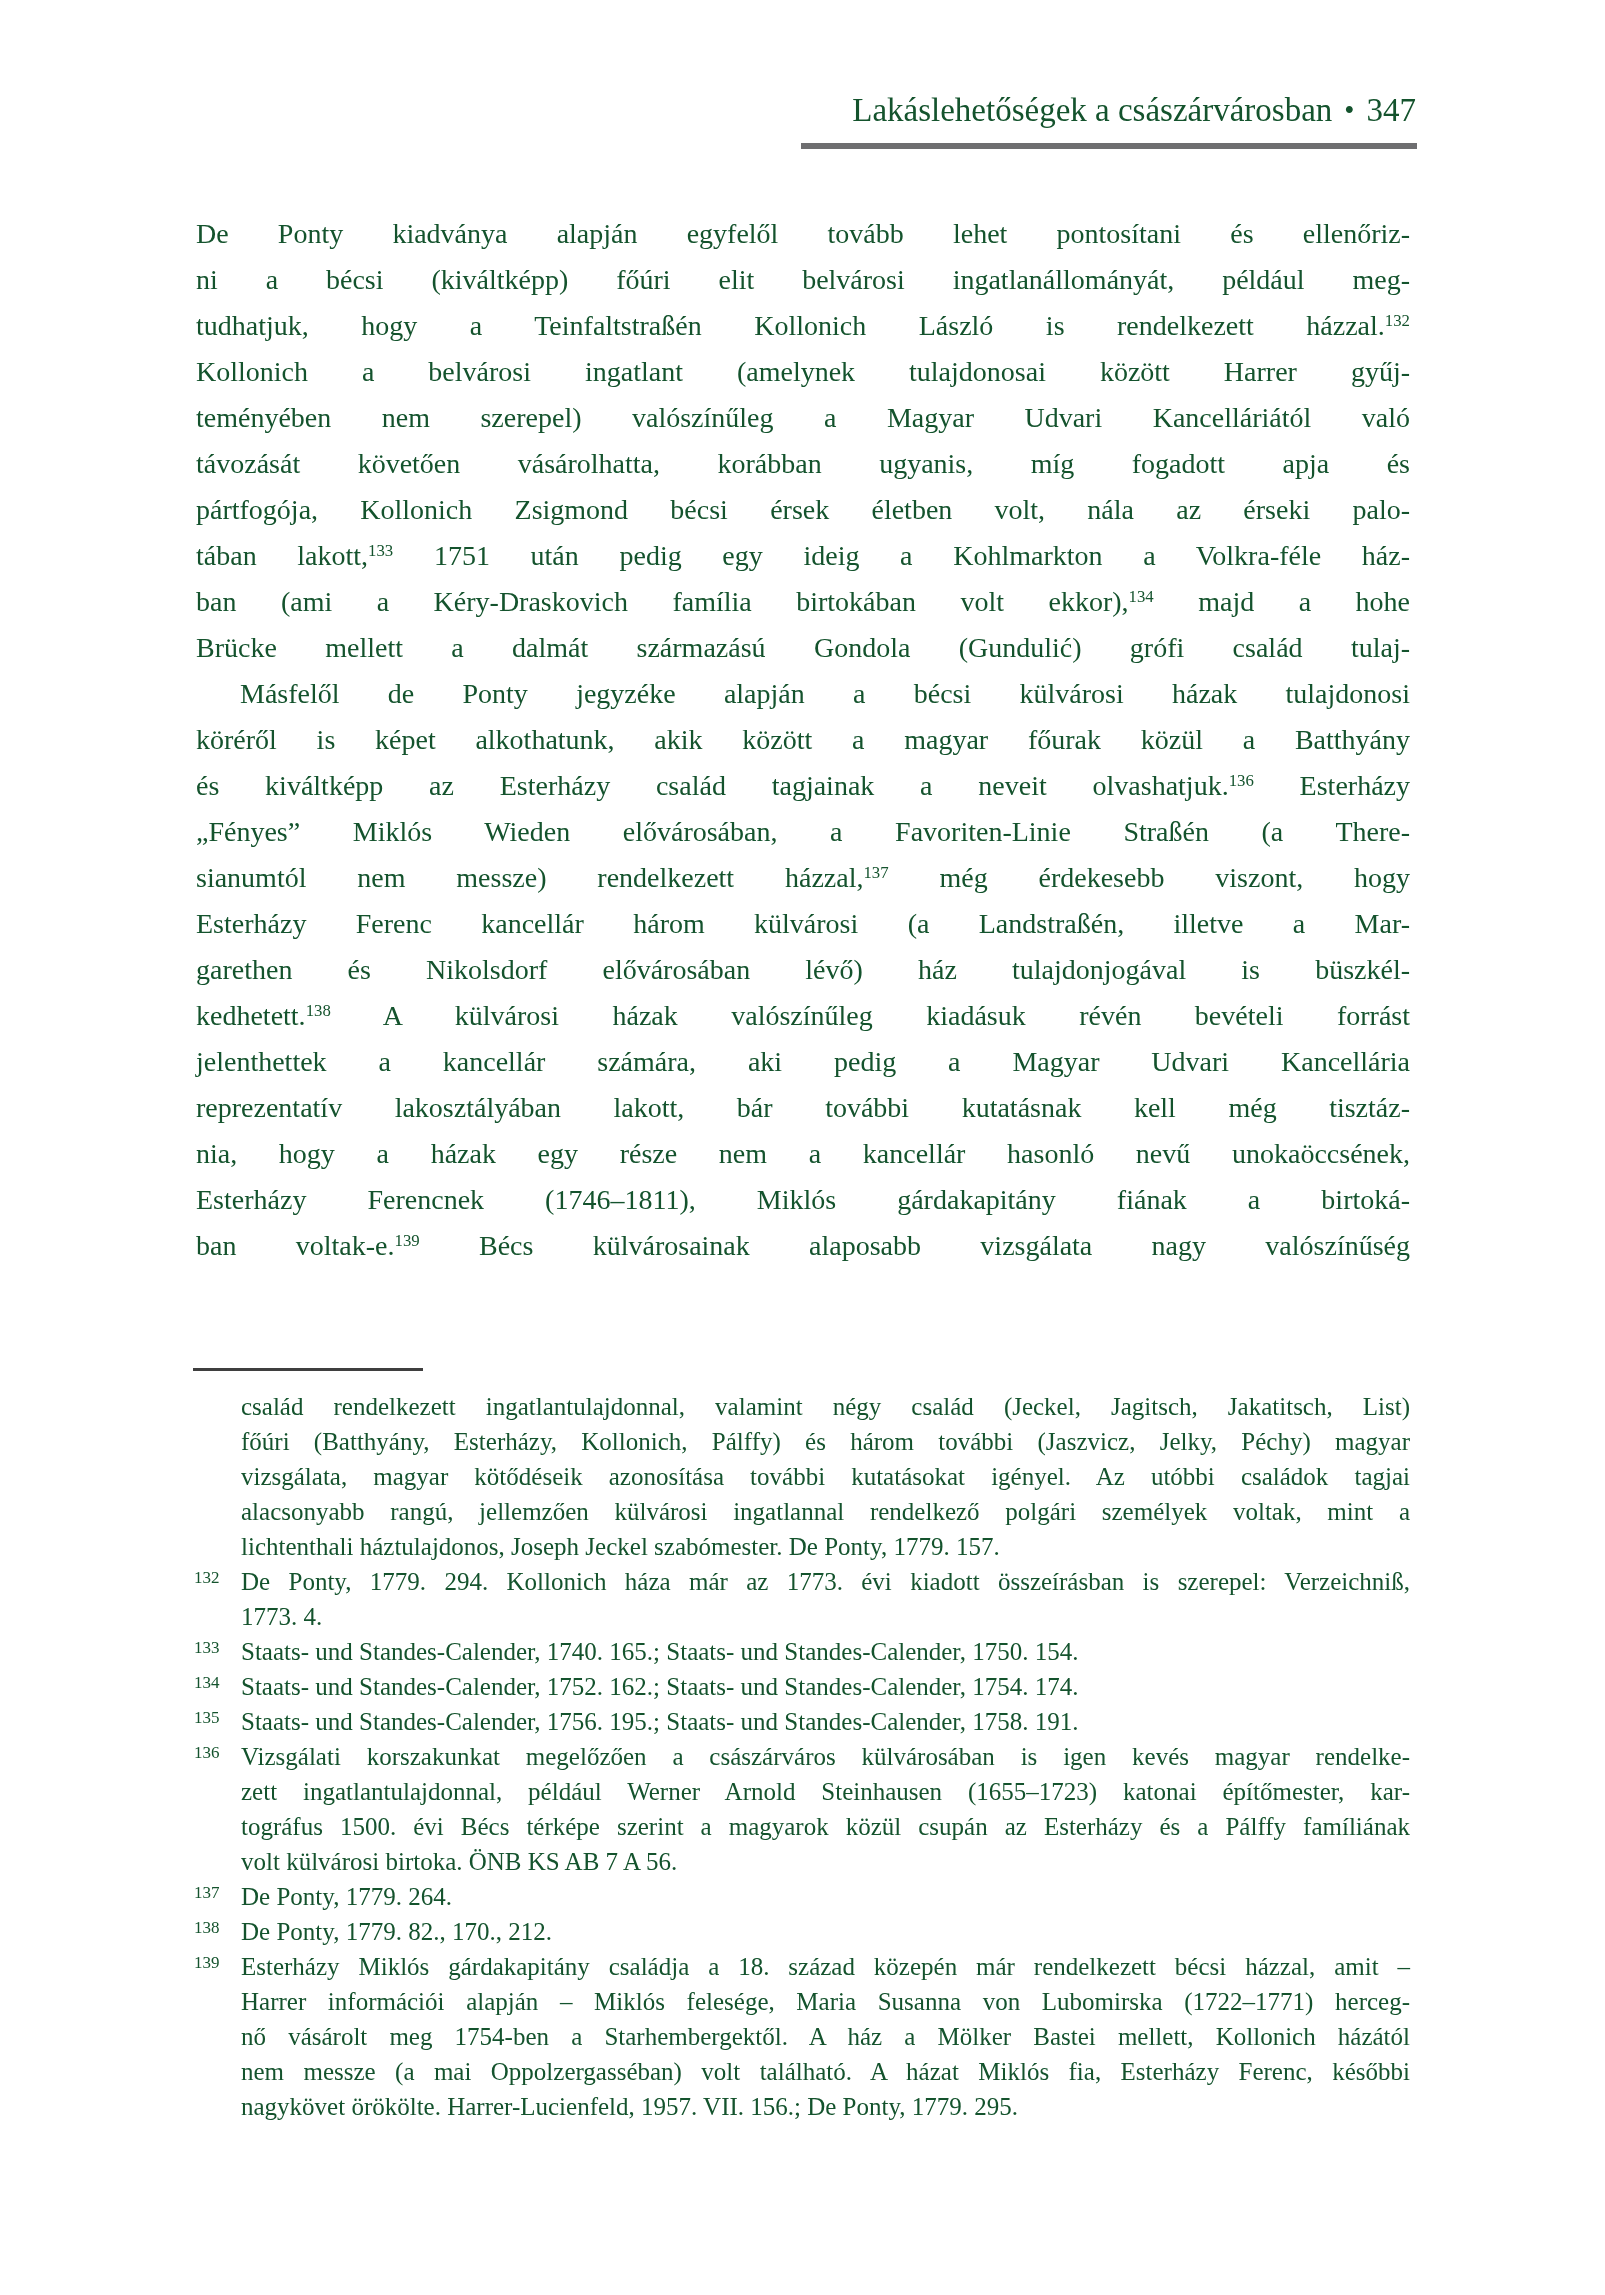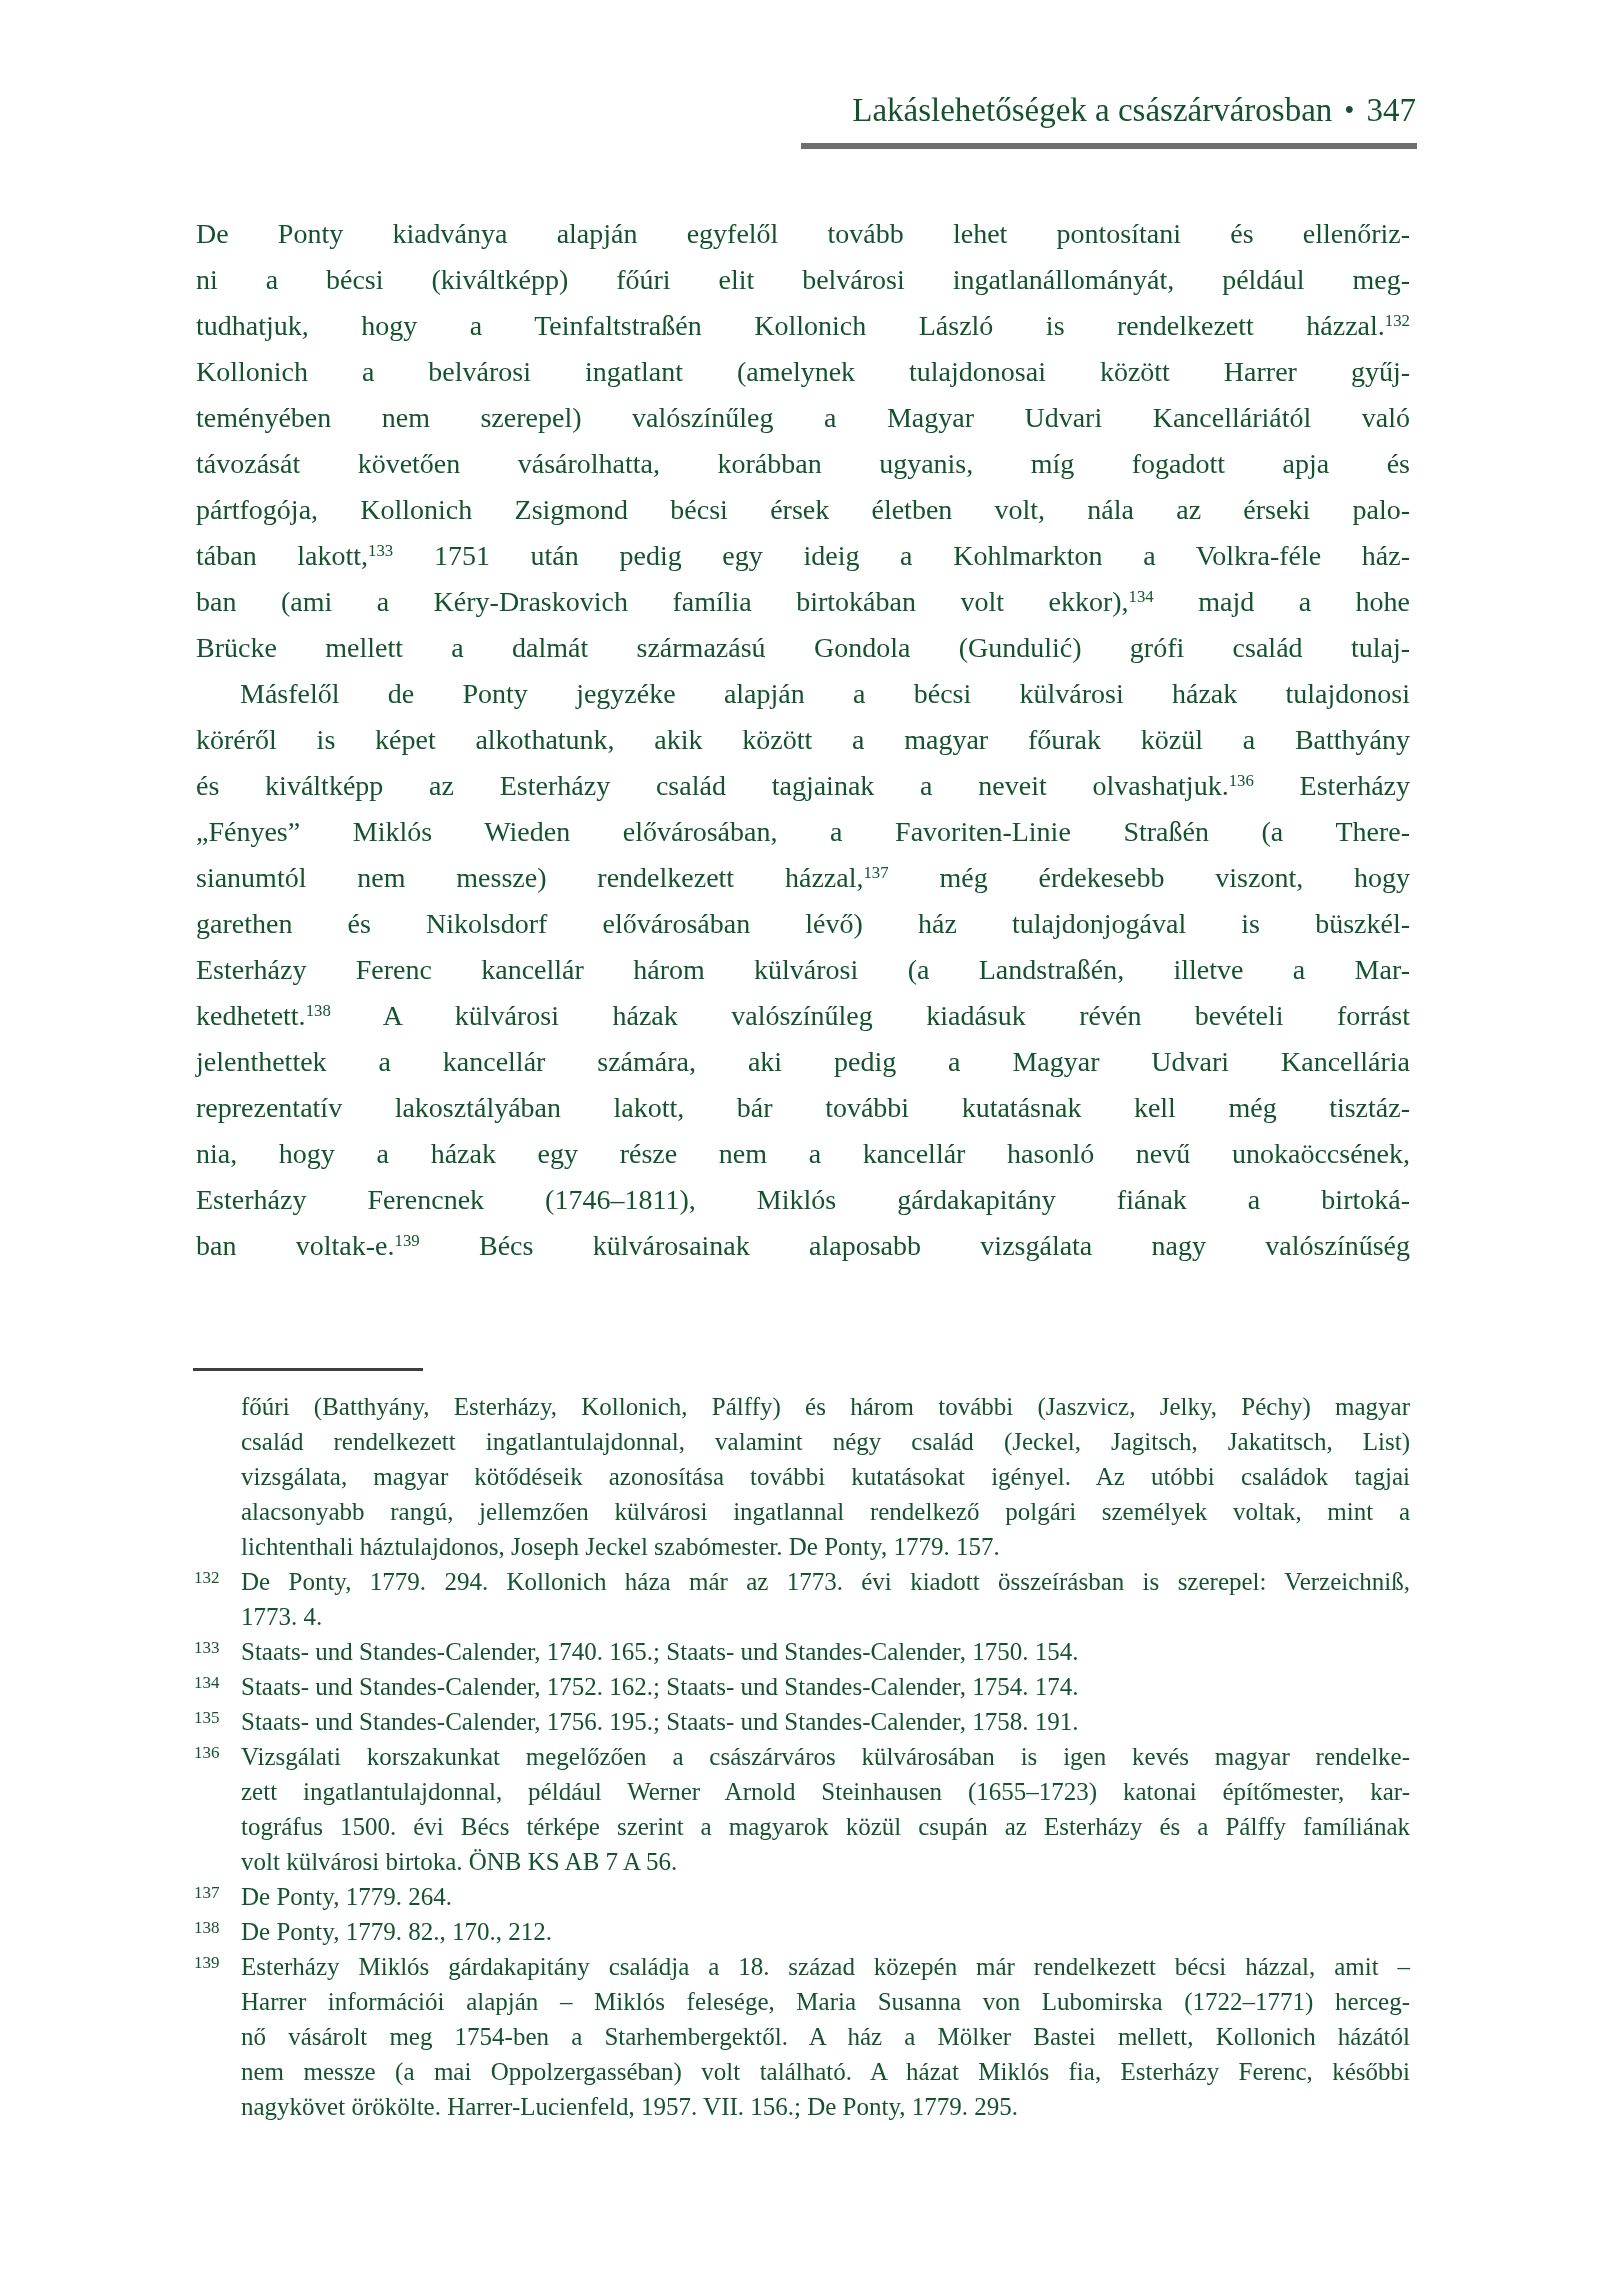--- a/index.html
+++ b/index.html
@@ -126,37 +126,37 @@
         <div class="line">tában lakott,<span class="sup">133</span> 1751 után pedig egy ideig a Kohlmarkton a Volkra-féle ház-</div>
         <div class="line">ban (ami a Kéry-Draskovich família birtokában volt ekkor),<span class="sup">134</span> majd a hohe</div>
         <div class="line">Brücke mellett a dalmát származású Gondola (Gundulić) grófi család tulaj-</div>
       </div>
       <div class="paragraph">
         <div class="line indent">Másfelől de Ponty jegyzéke alapján a bécsi külvárosi házak tulajdonosi</div>
         <div class="line">köréről is képet alkothatunk, akik között a magyar főurak közül a Batthyány</div>
         <div class="line">és kiváltképp az Esterházy család tagjainak a neveit olvashatjuk.<span class="sup">136</span> Esterházy</div>
         <div class="line">„Fényes” Miklós Wieden elővárosában, a Favoriten-Linie Straßén (a There-</div>
         <div class="line">sianumtól nem messze) rendelkezett házzal,<span class="sup">137</span> még érdekesebb viszont, hogy</div>
+        <div class="line">Esterházy Ferenc kancellár három külvárosi (a Landstraßén, illetve a Mar-</div>
         <div class="line">garethen és Nikolsdorf elővárosában lévő) ház tulajdonjogával is büszkél-</div>
-        <div class="line">Esterházy Ferenc kancellár három külvárosi (a Landstraßén, illetve a Mar-</div>
         <div class="line">kedhetett.<span class="sup">138</span> A külvárosi házak valószínűleg kiadásuk révén bevételi forrást</div>
         <div class="line">jelenthettek a kancellár számára, aki pedig a Magyar Udvari Kancellária</div>
         <div class="line">reprezentatív lakosztályában lakott, bár további kutatásnak kell még tisztáz-</div>
         <div class="line">nia, hogy a házak egy része nem a kancellár hasonló nevű unokaöccsének,</div>
         <div class="line">Esterházy Ferencnek (1746–1811), Miklós gárdakapitány fiának a birtoká-</div>
         <div class="line">ban voltak-e.<span class="sup">139</span> Bécs külvárosainak alaposabb vizsgálata nagy valószínűség</div>
       </div>
     </main>
 
   <div class="footnote-divider" style="background: rgb(63, 63, 63);"></div>
 
   <section class="footnotes" id="footnotes-root">
       <div class="footnote">
+        <div class="fn-line">család rendelkezett ingatlantulajdonnal, valamint négy család (Jeckel, Jagitsch, Jakatitsch, List)</div>
         <div class="fn-line">főúri (Batthyány, Esterházy, Kollonich, Pálffy) és három további (Jaszvicz, Jelky, Péchy) magyar</div>
-        <div class="fn-line">család rendelkezett ingatlantulajdonnal, valamint négy család (Jeckel, Jagitsch, Jakatitsch, List)</div>
         <div class="fn-line">vizsgálata, magyar kötődéseik azonosítása további kutatásokat igényel. Az utóbbi családok tagjai</div>
         <div class="fn-line">alacsonyabb rangú, jellemzően külvárosi ingatlannal rendelkező polgári személyek voltak, mint a</div>
         <div class="fn-line flush-left">lichtenthali háztulajdonos, Joseph Jeckel szabómester. De Ponty, 1779. 157.</div>
       </div>
       <div class="footnote">
         <span class="fn-num">132</span>
         <div class="fn-line">De Ponty, 1779. 294. Kollonich háza már az 1773. évi kiadott összeírásban is szerepel: Verzeichniß,</div>
         <div class="fn-line flush-left">1773. 4.</div>
       </div>
       <div class="footnote">

